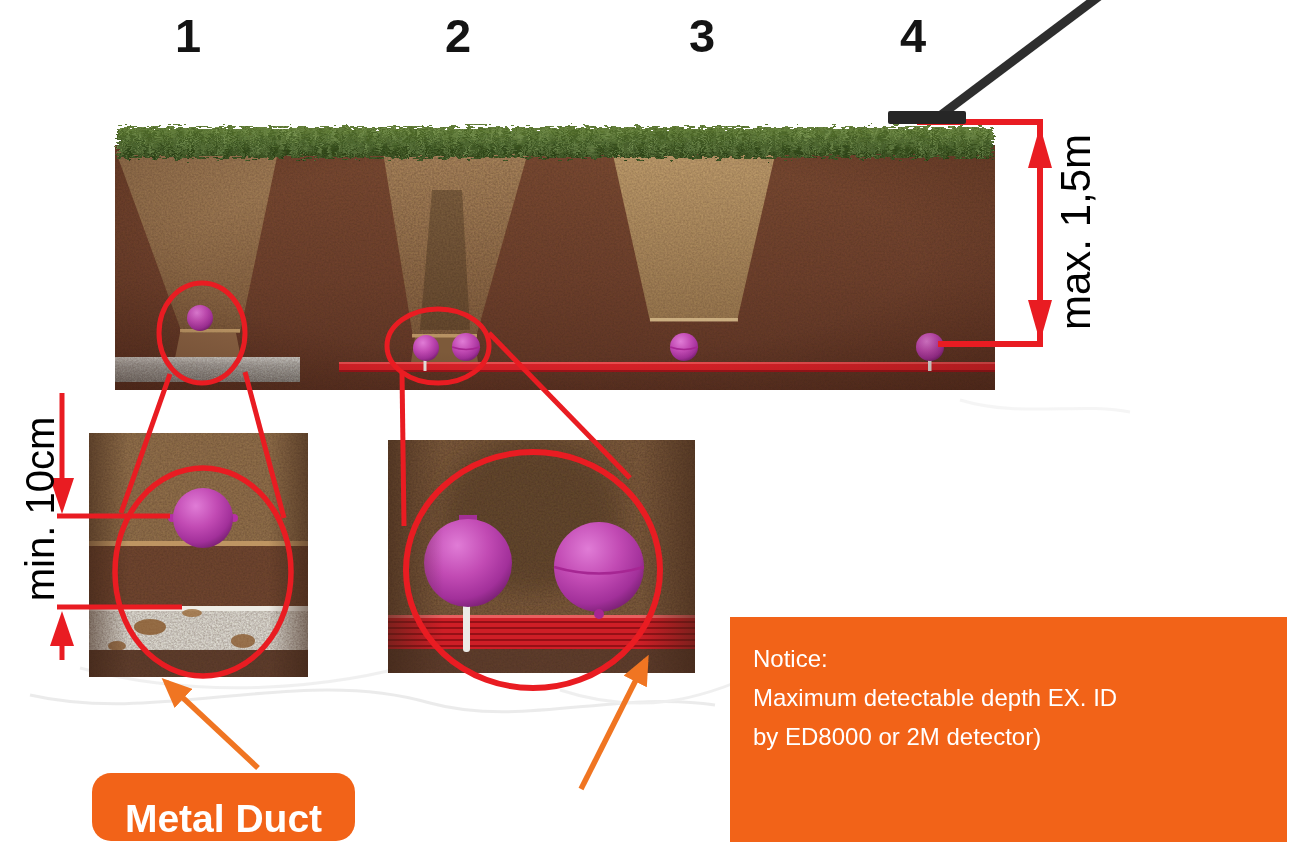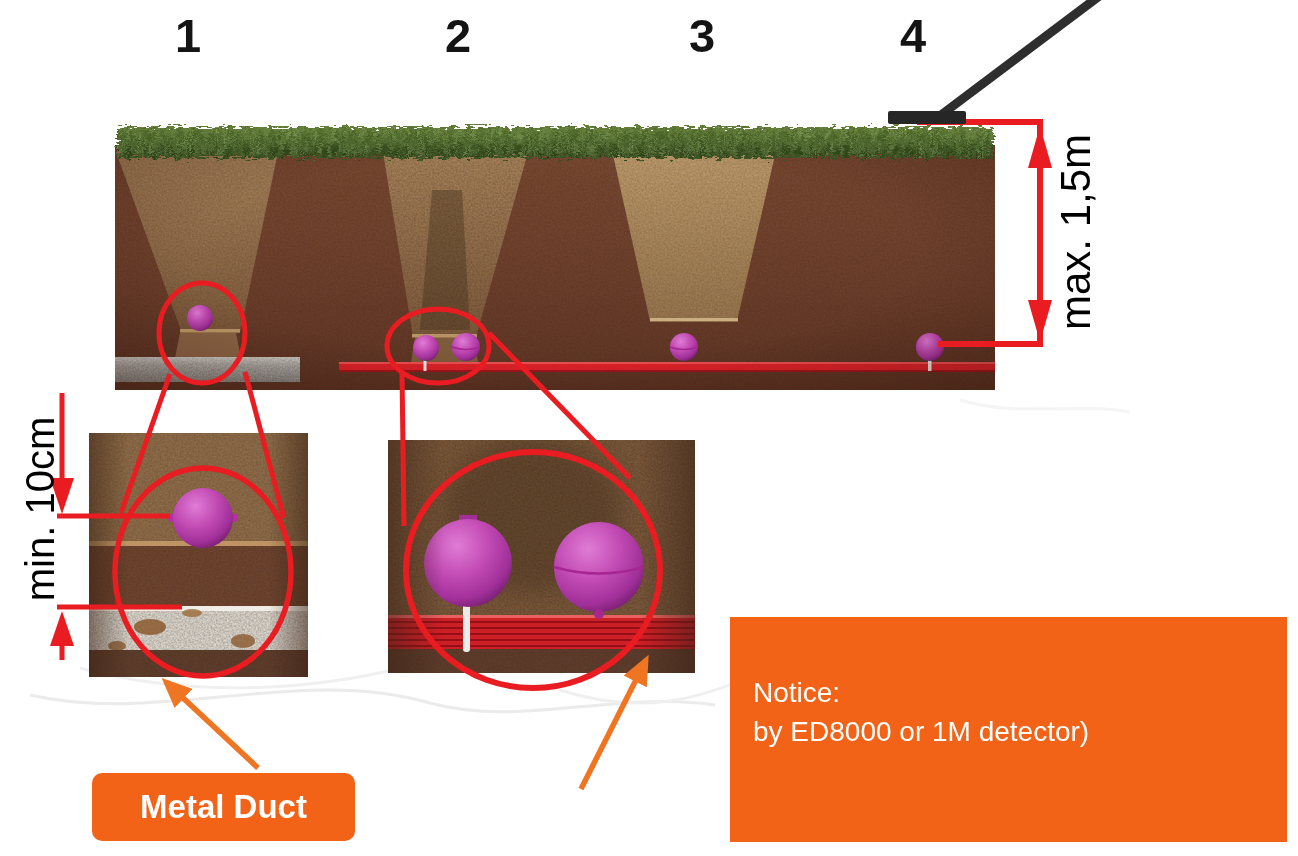--- a/index.html
+++ b/index.html
@@ -19,31 +19,31 @@
     font-size:47px;font-weight:bold;color:var(--text-black);
   }
   .dim-label{
     position:absolute;text-align:center;color:#000;
     font-size:42px;font-weight:normal;white-space:nowrap;
     transform:rotate(-90deg);
   }
   .dim-label.depth{left:966px;top:208px;width:220px;height:48px;line-height:48px;}
   .dim-label.offset{left:-60px;top:487px;width:200px;height:44px;line-height:44px;font-size:40px;}
   .caption-box{
-    position:absolute;background:var(--accent-orange);border-radius:10px;
-    display:flex;align-items:center;justify-content:center;
-    color:#fff;font-weight:bold;font-size:33px;
+    position:absolute;background:var(--accent-orange);border-radius:19px;
+    display:flex;align-items:flex-end;justify-content:center;
+    color:#fff;font-weight:bold;font-size:39px;
   }
   .caption-box.metal{left:92px;top:773px;width:263px;height:68px;}
   .caption-box.hdpe{left:395px;top:773px;width:300px;height:68px;}
   .notice-box{
     position:absolute;left:730px;top:617px;width:557px;height:225px;
     background:var(--accent-orange);color:#fff;
-    padding:56px 16px 0 23px;box-sizing:border-box;
-    font-size:28px;line-height:39px;
+    padding:22px 16px 0 23px;box-sizing:border-box;
+    font-size:24px;line-height:39px;
   }
   .notice-line{white-space:nowrap;}
 </style>
 </head>
 <body>
 
 <div class="scene">
 
 <svg width="1298" height="856" viewBox="0 0 1298 856">
   <defs>
@@ -300,16 +300,17 @@
 
 <div class="dim-label depth">max. 1,5m</div>
 <div class="dim-label offset">min. 10cm</div>
 
 <div class="caption-box metal">
   <span>Metal Duct</span>
 </div>
 
 <div class="notice-box">
   <div class="notice-line">Notice:</div>
-  <div class="notice-line">by ED8000 or 1M detector)</div>
+  <div class="notice-line">Maximum detectable depth EX. ID</div>
+  <div class="notice-line">by ED8000 or 2M detector)</div>
 </div>
 
 </div>
 
 </body></html>

